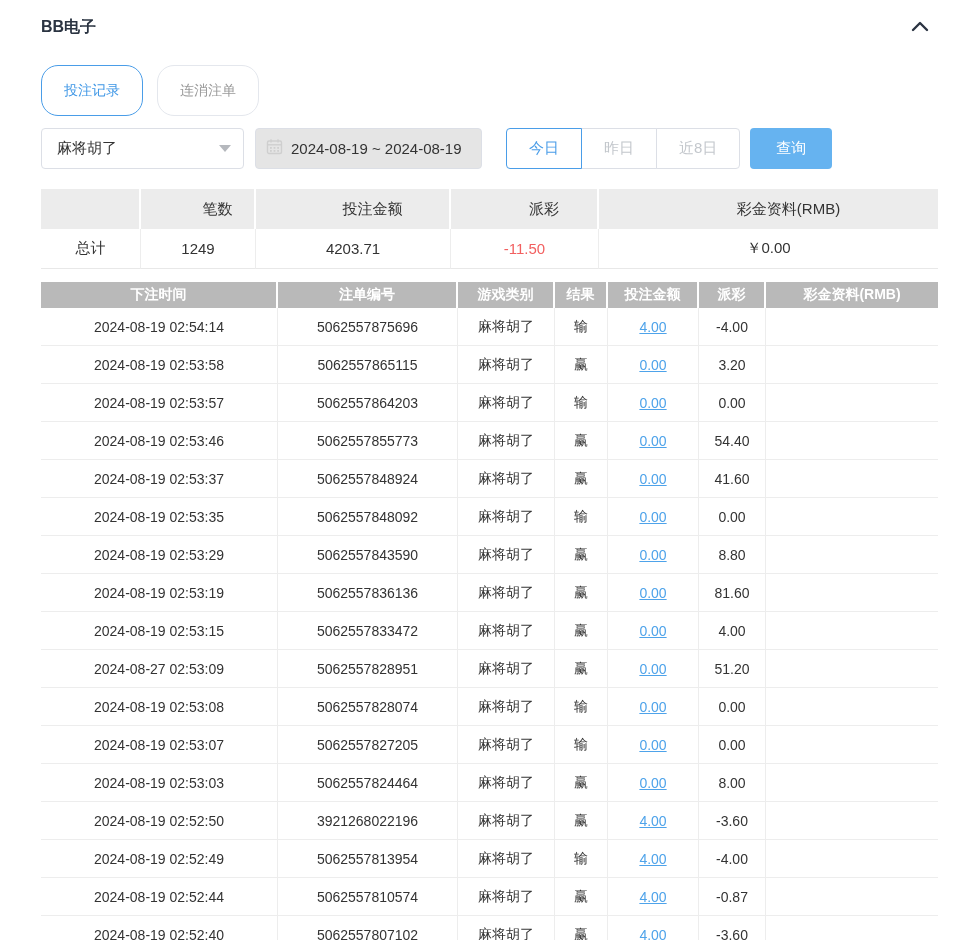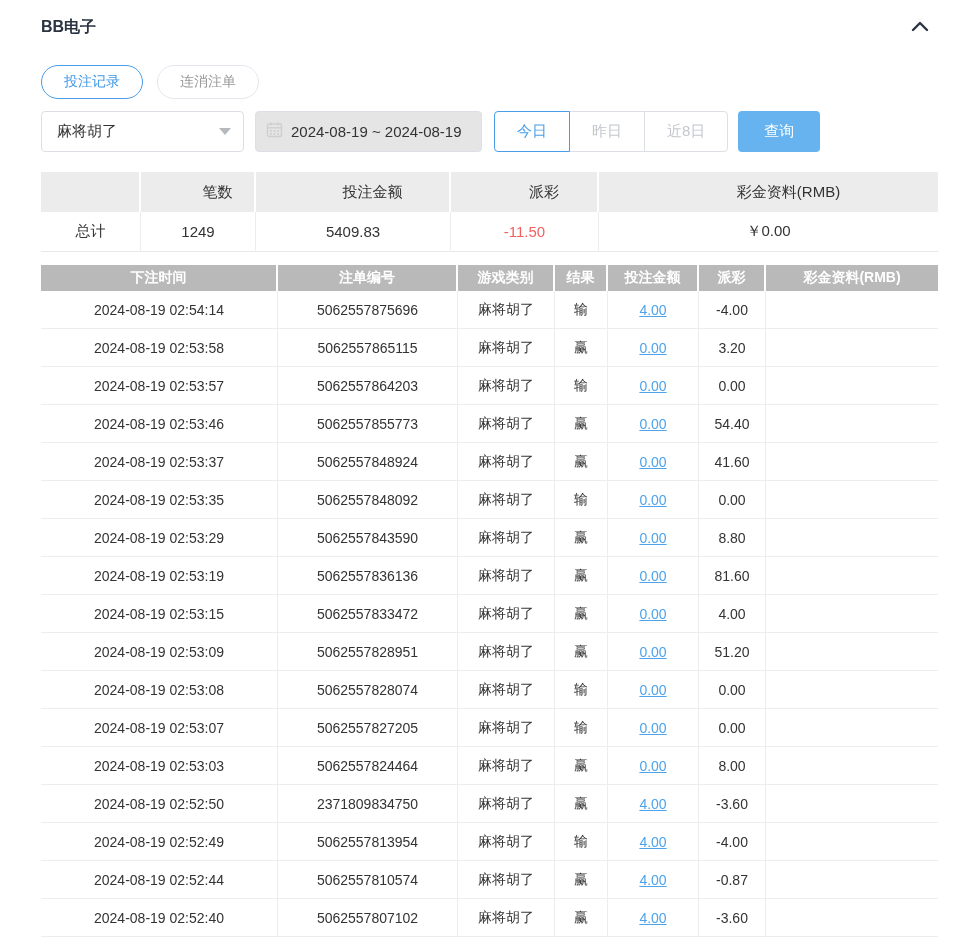--- a/index.html
+++ b/index.html
@@ -13,21 +13,21 @@
   .page { padding: 17px 41px 0 41px; }
 
   
   .panel-header { display: flex; justify-content: space-between; align-items: center; }
   .panel-title { font-size: 16px; font-weight: bold; color: #2b3442; }
   .collapse-btn { background: none; border: none; cursor: pointer; padding: 2px; margin-right: 6px; }
 
   
   .tabs { margin-top: 27px; display: flex; gap: 14px; }
   .tab-pill {
-    height: 34px; padding: 0 22px; font-size: 14px;
+    height: 51px; padding: 0 22px; font-size: 14px;
     background: #fff; border-radius: 17px; cursor: pointer;
     border: 1px solid #e4e7ed; color: #999;
     display: inline-flex; align-items: center;
   }
   .tab-pill.active { border-color: #4a9de8; color: #3f97e6; }
 
   
   .filters { margin-top: 12px; display: flex; align-items: center; }
   .select-box {
     width: 203px; height: 41px; border: 1px solid #dcdfe6; border-radius: 4px;
@@ -38,21 +38,21 @@
   .caret {
     width: 0; height: 0; border-left: 6px solid transparent;
     border-right: 6px solid transparent; border-top: 7px solid #b5b8bd;
   }
   .date-box {
     margin-left: 11px; width: 227px; height: 41px; border: 1px solid #dcdfe6;
     border-radius: 4px; display: flex; align-items: center; padding: 0 10px;
     background: #e5e5e5; cursor: pointer;
   }
   .date-box .date-text { font-size: 15px; color: #333; margin-left: 8px; white-space: nowrap; }
-  .btn-group { margin-left: 12px; display: flex; justify-content: center; }
+  .btn-group { margin-left: 24px; display: flex; justify-content: center; }
   .btn-group button {
     height: 41px; padding: 0 22px; font-size: 15px; background: #fff;
     border: 1px solid #dcdfe6; color: #c3c7cc; cursor: pointer; margin-left: -1px;
   }
   .btn-group button:first-child { border-radius: 4px 0 0 4px; margin-left: 0; }
   .btn-group button:last-child { border-radius: 0 4px 4px 0; }
   .btn-group button.active { border-color: #4a9de8; color: #4a9de8; position: relative; z-index: 1; }
   .search-btn {
     margin-left: 10px; width: 82px; height: 41px; border: none; border-radius: 4px;
     background: #66b3f0; color: #fff; font-size: 15px; cursor: pointer;
@@ -166,21 +166,21 @@
         <th>笔数</th>
         <th>投注金额</th>
         <th>派彩</th>
         <th>彩金资料(RMB)</th>
       </tr>
     </thead>
     <tbody>
       <tr>
         <td>总计</td>
         <td>1249</td>
-        <td>5409.83</td>
+        <td>4203.71</td>
         <td class="neg">-11.50</td>
         <td>￥0.00</td>
       </tr>
     </tbody>
   </table>
 
   <table class="records-table">
     <colgroup>
         <col style="width:237px">
         <col style="width:180px">
@@ -277,21 +277,21 @@
         <tr>
           <td>2024-08-19 02:53:15</td>
           <td>5062557833472</td>
           <td>麻将胡了</td>
           <td>赢</td>
           <td><a class="bet-link">0.00</a></td>
           <td>4.00</td>
           <td></td>
         </tr>
         <tr>
-          <td>2024-08-19 02:53:09</td>
+          <td>2024-08-27 02:53:09</td>
           <td>5062557828951</td>
           <td>麻将胡了</td>
           <td>赢</td>
           <td><a class="bet-link">0.00</a></td>
           <td>51.20</td>
           <td></td>
         </tr>
         <tr>
           <td>2024-08-19 02:53:08</td>
           <td>5062557828074</td>
@@ -314,21 +314,21 @@
           <td>2024-08-19 02:53:03</td>
           <td>5062557824464</td>
           <td>麻将胡了</td>
           <td>赢</td>
           <td><a class="bet-link">0.00</a></td>
           <td>8.00</td>
           <td></td>
         </tr>
         <tr>
           <td>2024-08-19 02:52:50</td>
-          <td>2371809834750</td>
+          <td>3921268022196</td>
           <td>麻将胡了</td>
           <td>赢</td>
           <td><a class="bet-link">4.00</a></td>
           <td class="neg">-3.60</td>
           <td></td>
         </tr>
         <tr>
           <td>2024-08-19 02:52:49</td>
           <td>5062557813954</td>
           <td>麻将胡了</td>

